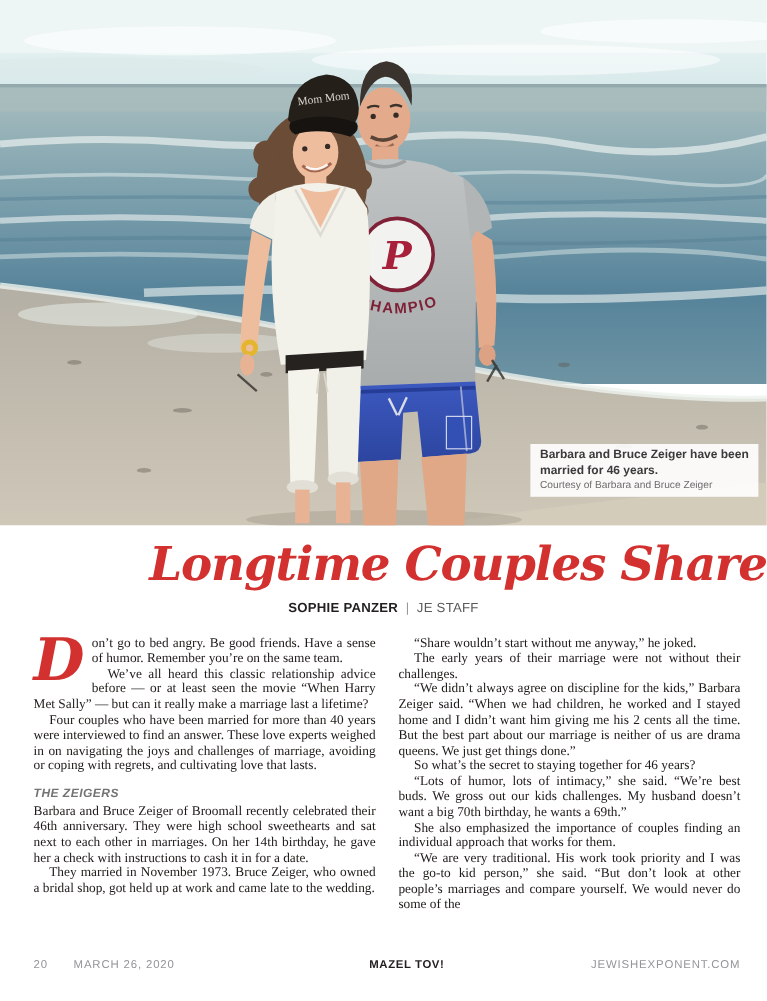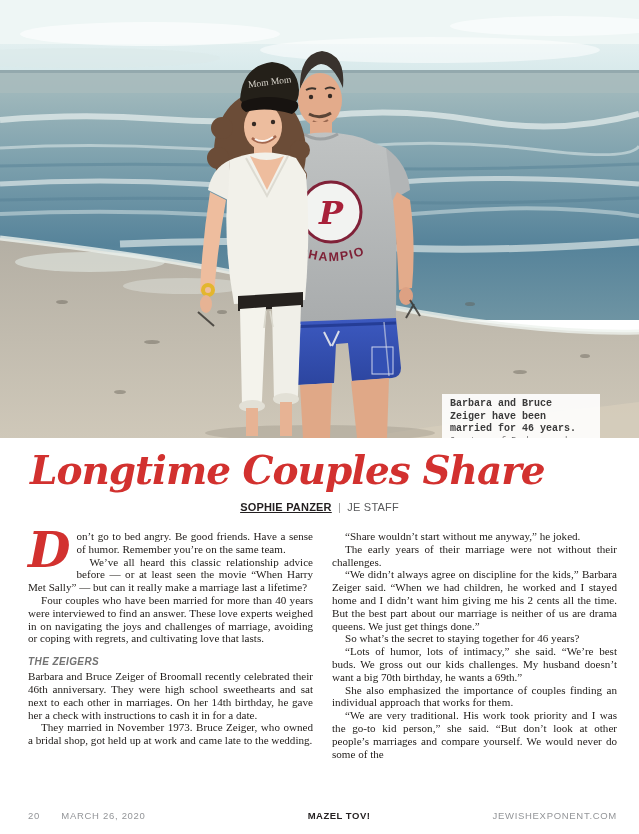--- a/index.html
+++ b/index.html
@@ -5,51 +5,51 @@
   * { margin:0; padding:0; box-sizing:border-box; }
   html,body { background:#ffffff; }
   body {
     width:639px; height:834px; position:relative; overflow:hidden;
     font-family:"Liberation Serif", serif; color:#231f20;
   }
   
   .photo { position:relative; width:639px; height:438px; overflow:hidden; }
   .photo svg { display:block; width:639px; height:438px; }
   .caption-box {
-    position:absolute; left:442px; top:394px; width:158px;
+    position:absolute; left:442px; top:370px; width:190px;
     background:rgba(255,255,255,0.9); padding:4px 7px 4px 8px;
-    font-family:Liberation Mono, monospace;
+    font-family:Liberation Sans, sans-serif;
   }
   .caption-main { font-size:10px; line-height:12.5px; font-weight:bold; color:#3b3b3b; }
   .caption-credit { font-size:8.5px; line-height:11px; color:#6d6d6d; }
   
   .headline { margin:10px 0 0 30px; color:#d2312f; font-family:"DejaVu Serif", serif;
-    font-style:italic; font-weight:bold; font-size:39px; line-height:45px; letter-spacing:-1px; }
+    font-style:italic; font-weight:bold; font-size:39px; line-height:45px; letter-spacing:-1px;text-align:right; }
   .headline .line2 { margin-left:72px; }
   
   .byline { text-align:center; margin-top:8px; font-family:"Liberation Sans", sans-serif;
     font-size:11px; letter-spacing:.2px; }
-  .byline .author { font-weight:bold; color:#231f20;text-decoration:underline; }
+  .byline .author { font-weight:bold; color:#231f20; }
   .byline .sep { color:#9a9a9a; padding:0 3px; }
   .byline .role { color:#58595b;margin-top:13px; }
   
   .columns { display:flex; gap:19px; padding:0 22px 0 28px; margin-top:17px; }
   .col { width:285px; }
   .col p { font-size:11.1px; line-height:12.8px; text-align:justify; text-indent:13px;
     color:#1e1a17; }
   .col p.no-indent { text-indent:0; }
   .dropcap {
     float:left; font-family:"DejaVu Serif", serif; font-style:italic; font-weight:bold;
     font-size:49px; line-height:38px; color:#d2312f; margin:1px 6px 0 0;
   }
   .subhead { font-family:"Liberation Sans", sans-serif; font-weight:bold; font-size:10px;
     color:#737373; letter-spacing:.4px; margin:11px 0 3px;font-style:italic; }
   
   .footer {
-    position:absolute; left:28px; right:22px; bottom:13px;
+    position:absolute; left:28px; right:22px; bottom:24px;
     display:flex; align-items:baseline; justify-content:space-between;
     font-family:"Liberation Sans", sans-serif; font-size:9.5px; letter-spacing:.7px;
     color:#939598;
   }
   .footer .date { margin-left:18px; }
   .footer .section { font-weight:bold; color:#231f20; letter-spacing:.5px;margin-left:40px; }
 </style>
 </head>
 <body>
 

